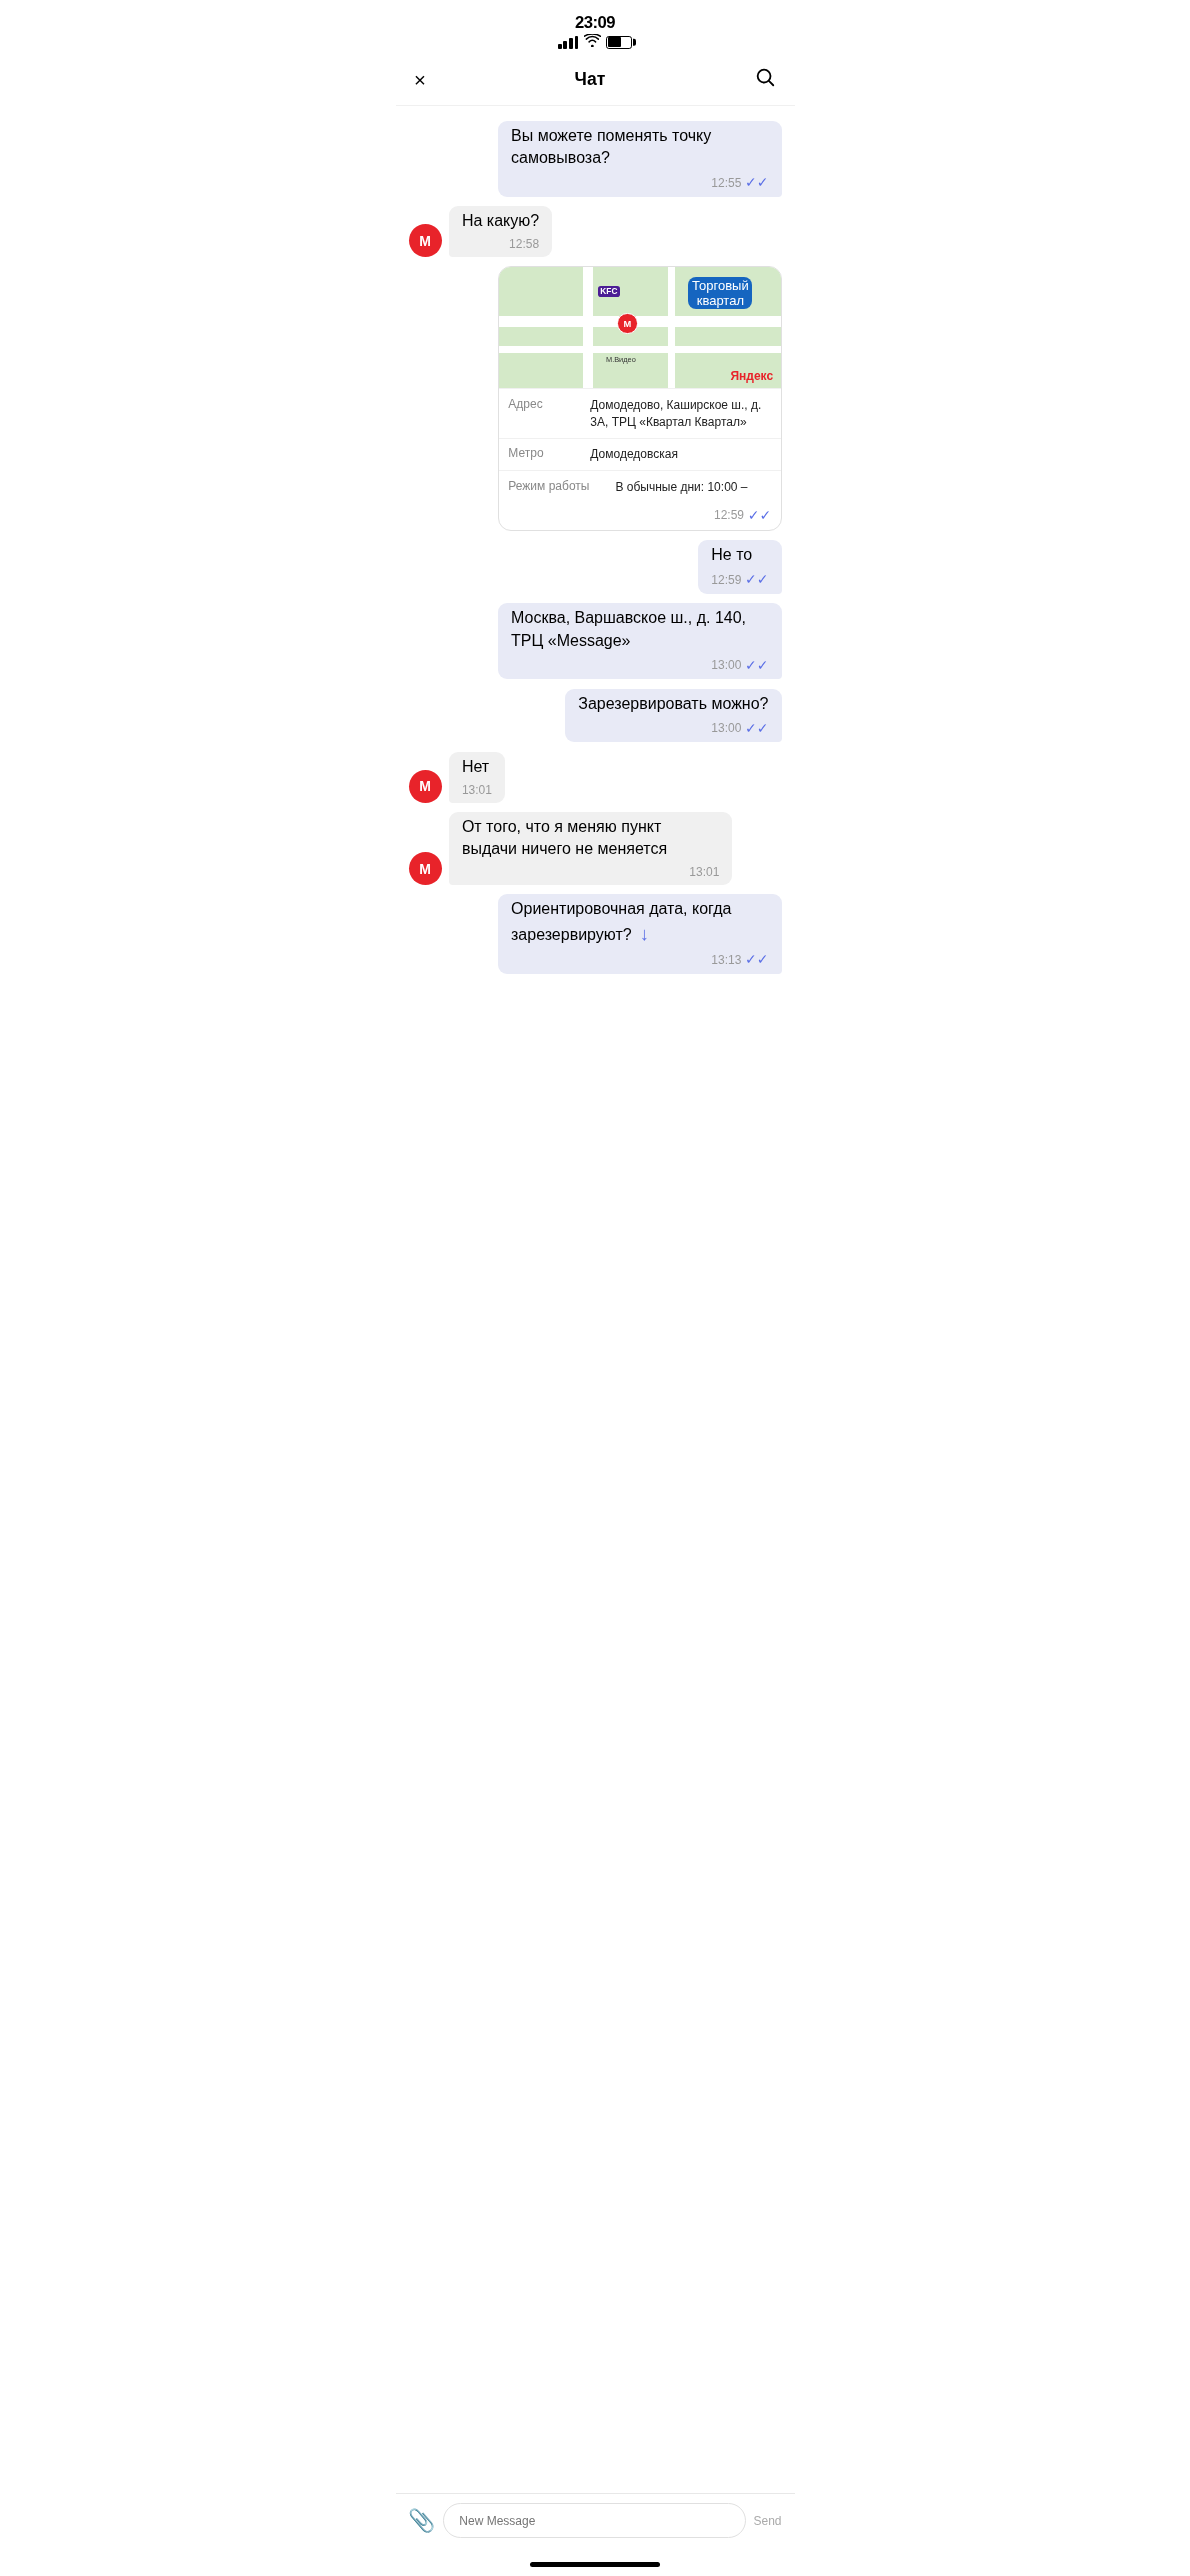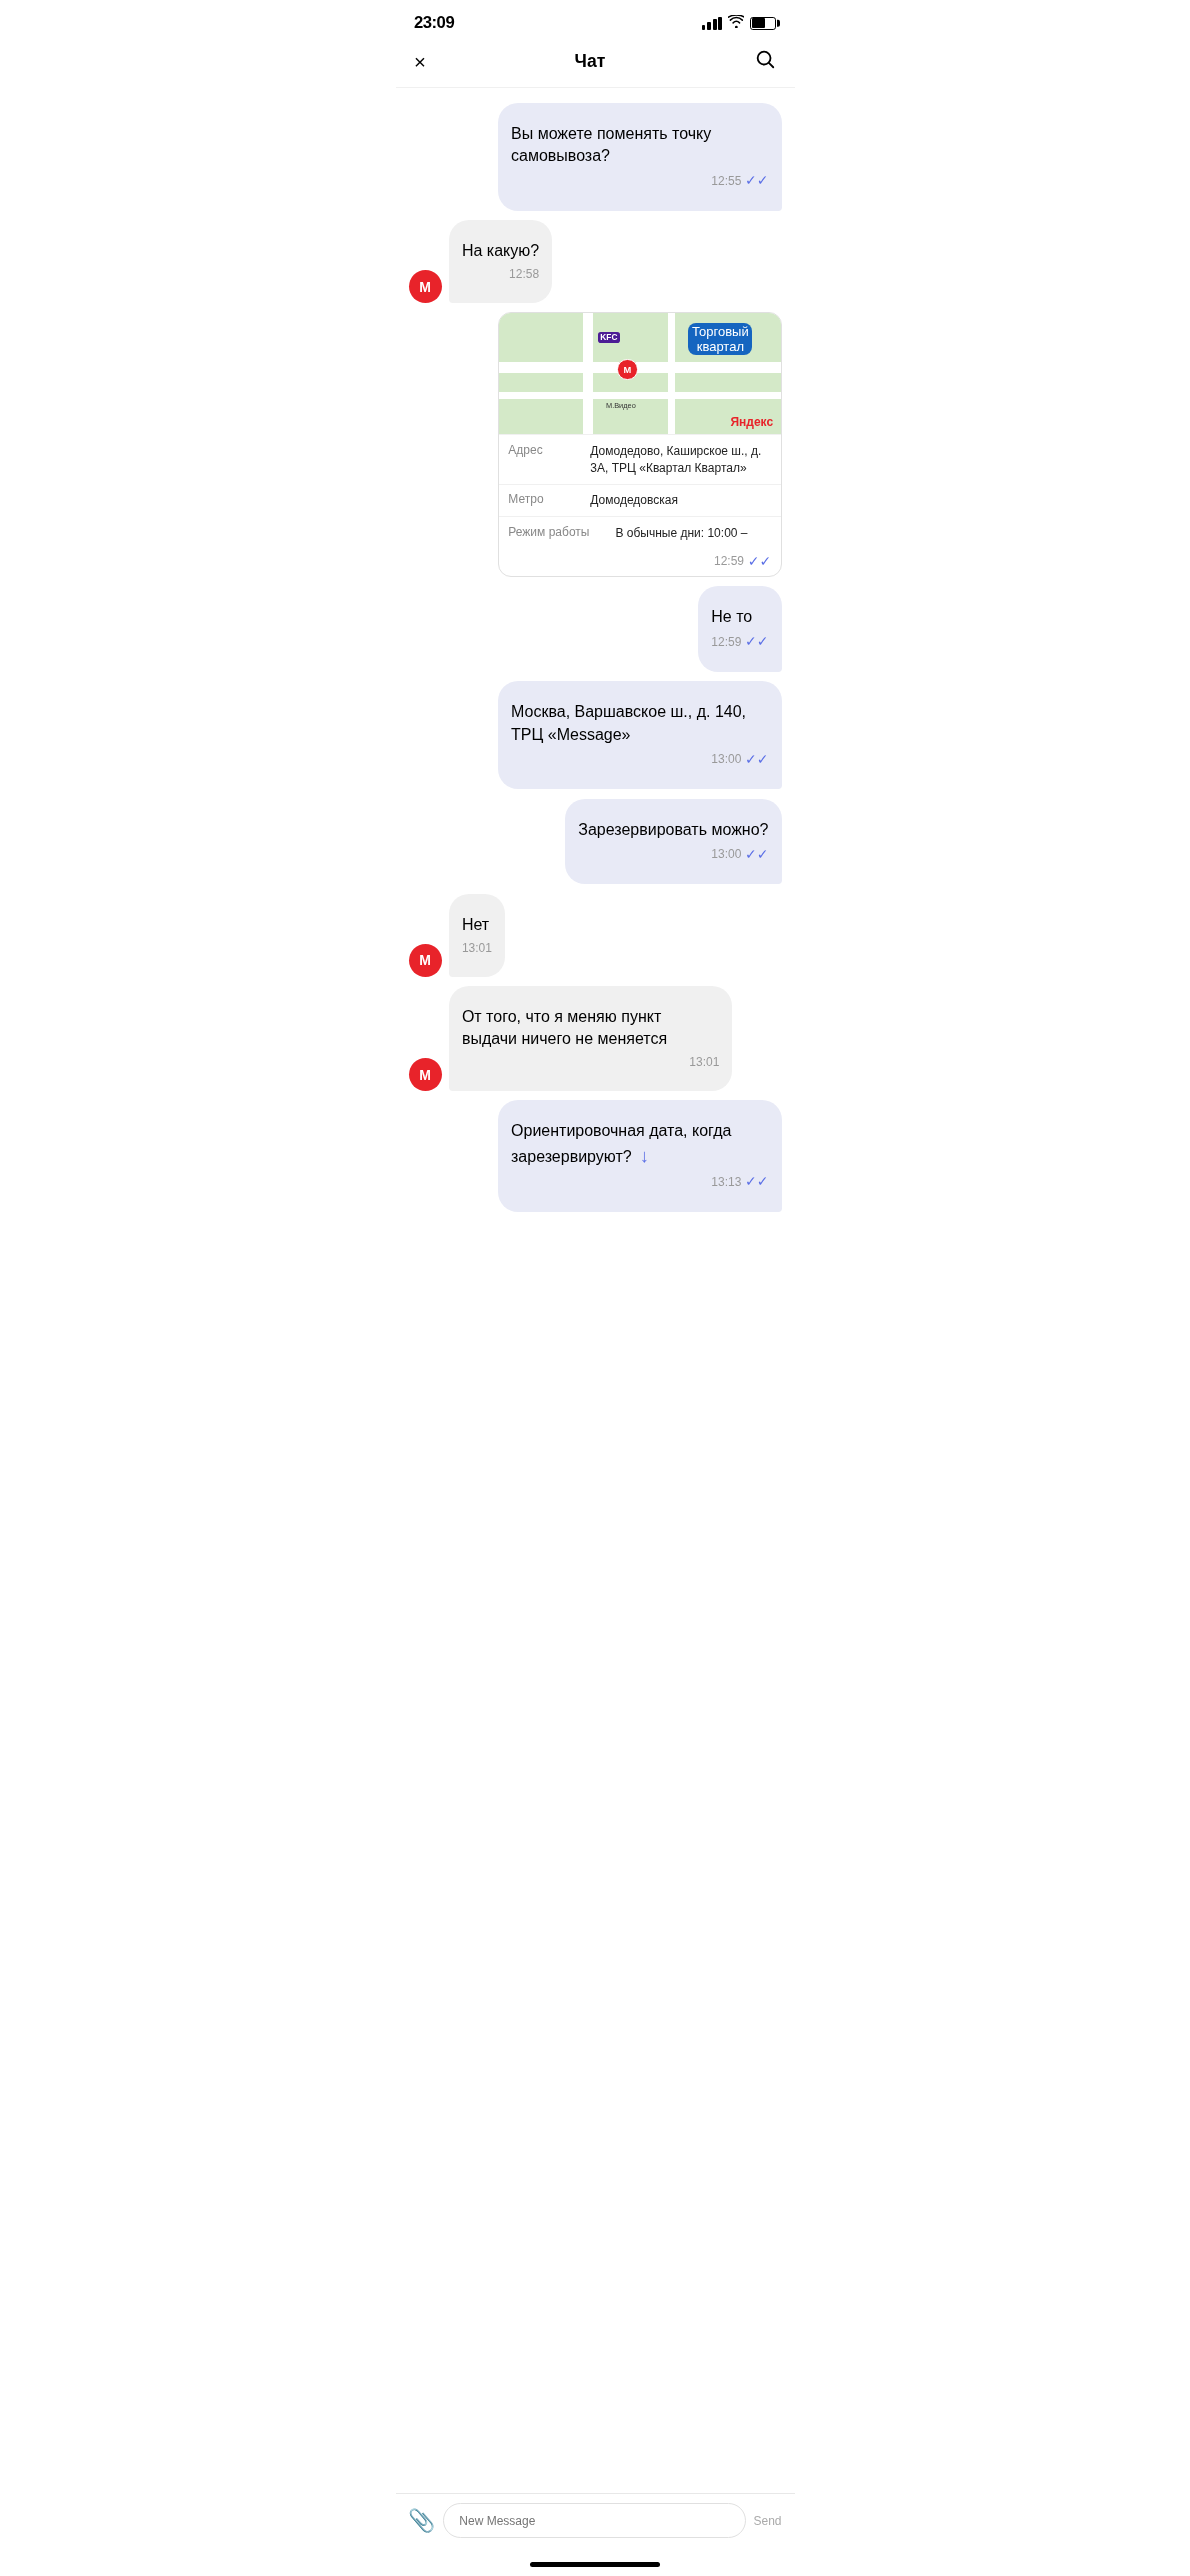--- a/index.html
+++ b/index.html
@@ -17,20 +17,21 @@
     }
 
     
     .status-bar {
       display: flex;
       justify-content: space-between;
       align-items: center;
       padding: 13px 18.5px 5.6px;
       font-size: 16px;
       font-weight: 600;
+      flex-direction: column;
     }
     .status-time {
       font-size: 16.7px;
       font-weight: 700;
       letter-spacing: -0.5px;
     }
     .status-icons {
       display: flex;
       align-items: center;
       gap: 5.6px;
@@ -136,22 +137,22 @@
       align-items: center;
       justify-content: center;
       flex-shrink: 0;
       color: #fff;
       font-size: 14px;
       font-weight: 700;
     }
 
     .bubble {
       max-width: 76%;
-      padding: 20px 13px;
-      border-radius: 20px;
+      padding: 4px 13px;
+      border-radius: 9px;
       font-size: 16px;
       line-height: 1.4;
       position: relative;
     }
     .bubble.sent {
       background: #e8eaf6;
       border-bottom-right-radius: 3.7px;
     }
     .bubble.received {
       background: #f0f0f0;

